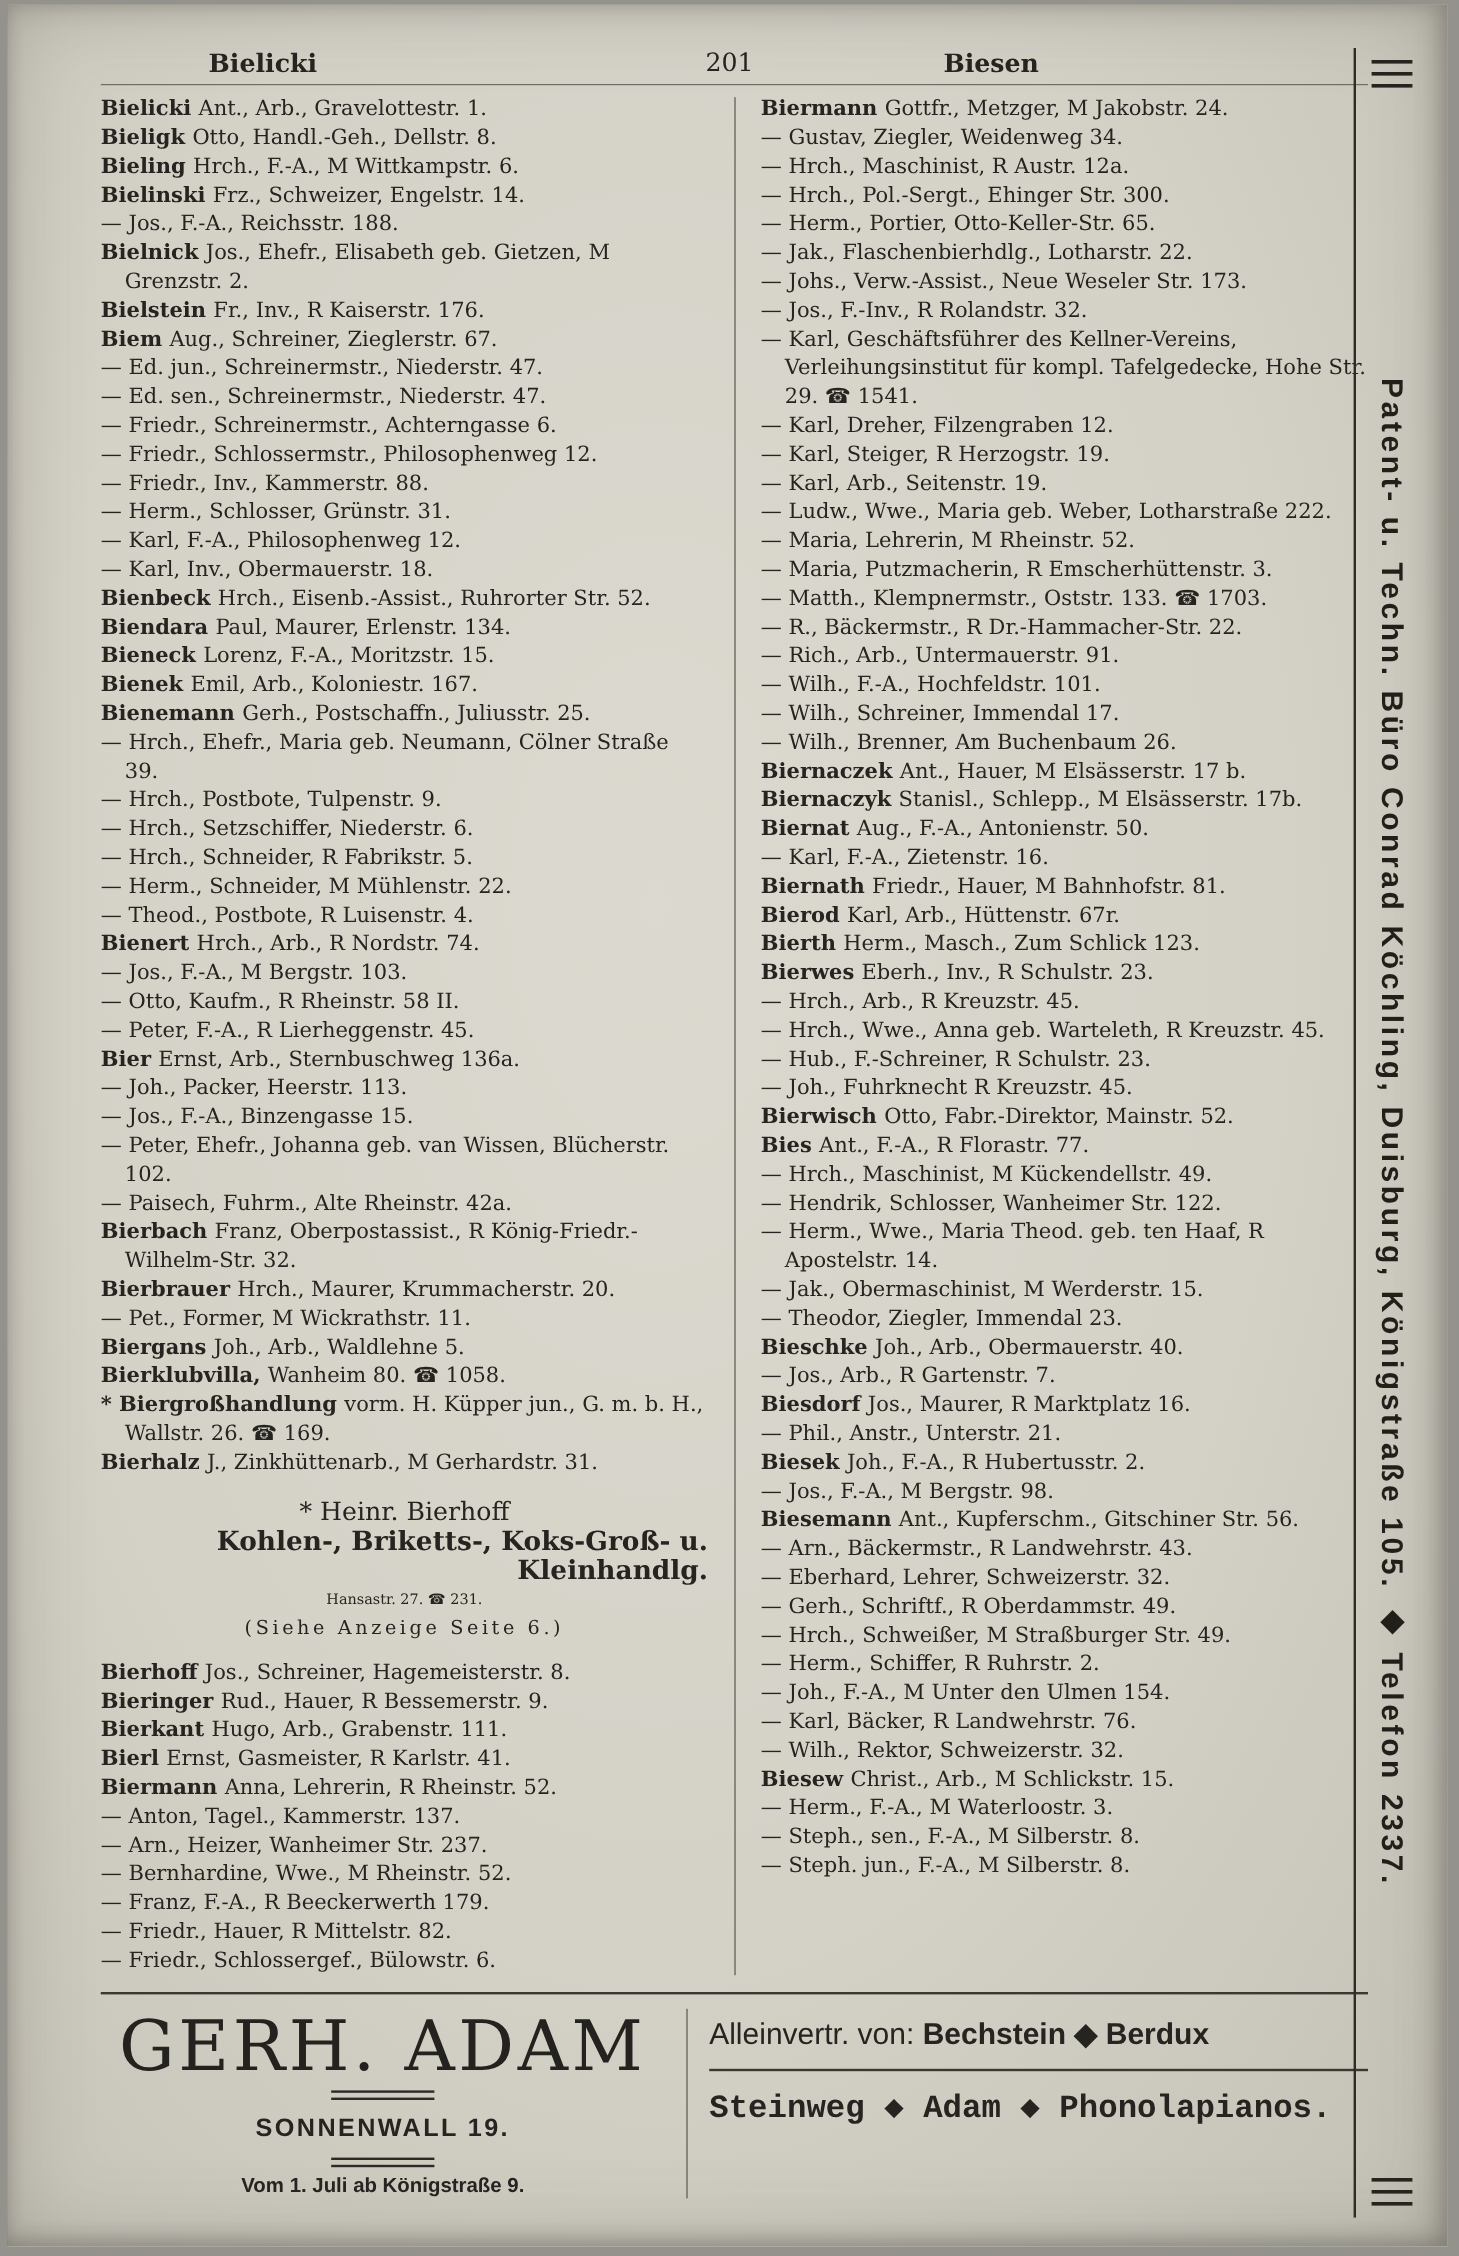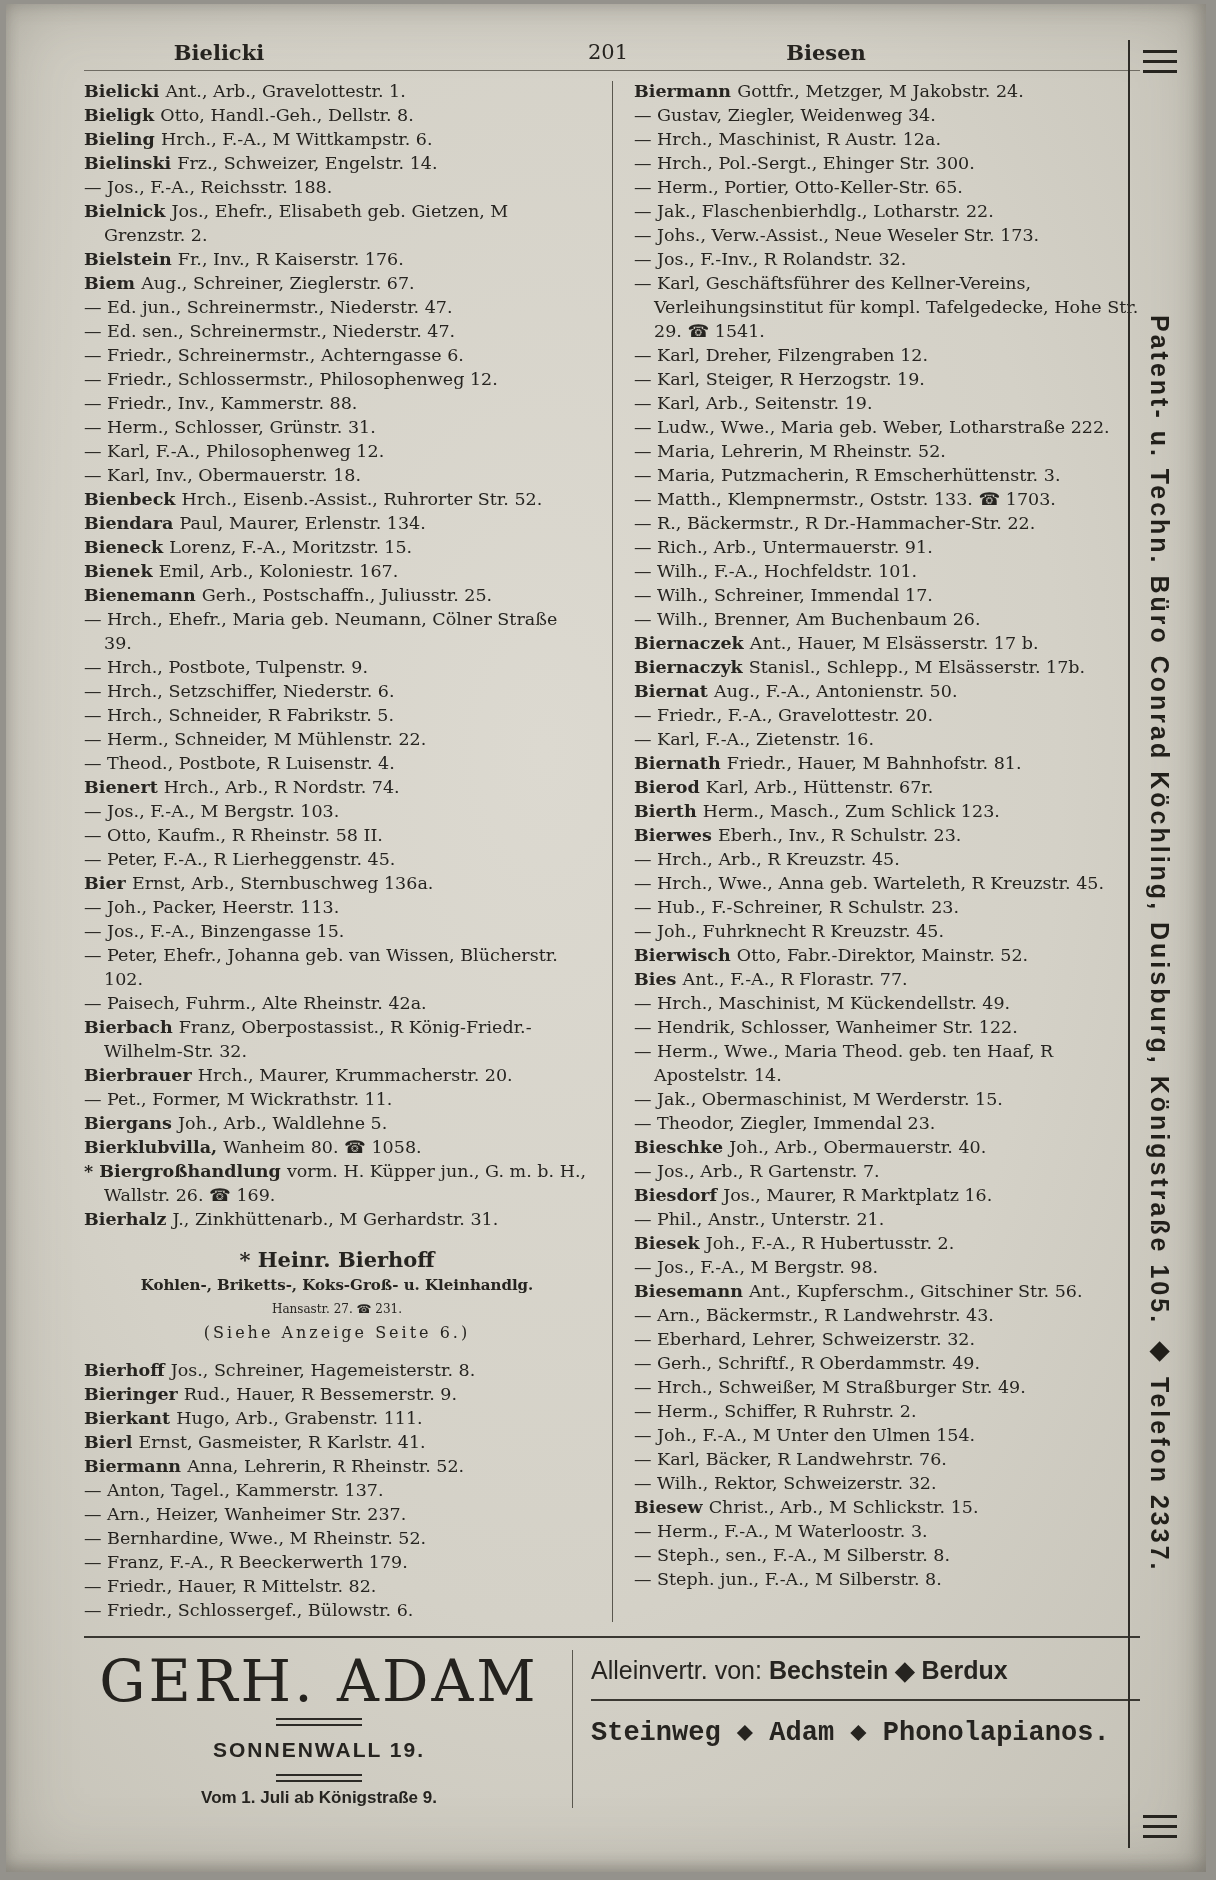--- a/index.html
+++ b/index.html
@@ -20,22 +20,22 @@
   .head-right { left:632px; }
 
   .columns { display:flex; margin-top:8px; }
   .col { width:506px; }
   .col-divider { width:1px; background:#5a574e; align-self:stretch; margin:2px 21px 0 22px; }
 
   .entry { font-size:17.5px; line-height:24px; padding-left:20px; text-indent:-20px; }
   .entry b { font-weight:bold; }
 
   .bierhoff-ad { text-align:center; margin:16px 0 14px; }
-  .bh-name { font-size:21px; font-weight:bold; line-height:26px; }
-  .bh-desc { font-size:15px; font-weight:bold; line-height:24px; }
+  .bh-name { font-size:21px; font-weight:normal; line-height:26px; }
+  .bh-desc { font-size:22px; font-weight:bold; line-height:24px;text-align:right; }
   .bh-addr { font-size:12px; font-weight:normal; line-height:24px; }
   .bh-see  { font-size:16px; letter-spacing:3px; line-height:23px; }
 
   .footer-rule { margin-top:14px; border-top:2px solid #3a3832; }
   .footer-ad { display:flex; padding-top:12px; }
   .fa-left { width:470px; text-align:center; }
   .fa-company { font-size:58px; letter-spacing:3px; line-height:62px; color:#24221e; }
   .fa-addr-row { display:flex; align-items:center; justify-content:center; gap:12px; margin-top:6px;flex-direction:column; }
   .dbl-rule { width:86px; height:8px; border-top:2px solid #2c2a26; border-bottom:2px solid #2c2a26; }
   .fa-address { font-family:"Liberation Sans", sans-serif; font-weight:bold; font-size:21px; letter-spacing:2px; }
@@ -165,21 +165,20 @@
               <p class="entry">— Maria, Putzmacherin, R Emscherhüttenstr. 3.</p>
               <p class="entry">— Matth., Klempnermstr., Oststr. 133. ☎ 1703.</p>
               <p class="entry">— R., Bäckermstr., R Dr.-Hammacher-Str. 22.</p>
               <p class="entry">— Rich., Arb., Untermauerstr. 91.</p>
               <p class="entry">— Wilh., F.-A., Hochfeldstr. 101.</p>
               <p class="entry">— Wilh., Schreiner, Immendal 17.</p>
               <p class="entry">— Wilh., Brenner, Am Buchenbaum 26.</p>
               <p class="entry"><b>Biernaczek </b>Ant., Hauer, M Elsässerstr. 17 b.</p>
               <p class="entry"><b>Biernaczyk </b>Stanisl., Schlepp., M Elsässerstr. 17b.</p>
               <p class="entry"><b>Biernat </b>Aug., F.-A., Antonienstr. 50.</p>
-              <p class="entry">— Friedr., F.-A., Gravelottestr. 20.</p>
               <p class="entry">— Karl, F.-A., Zietenstr. 16.</p>
               <p class="entry"><b>Biernath </b>Friedr., Hauer, M Bahnhofstr. 81.</p>
               <p class="entry"><b>Bierod </b>Karl, Arb., Hüttenstr. 67r.</p>
               <p class="entry"><b>Bierth </b>Herm., Masch., Zum Schlick 123.</p>
               <p class="entry"><b>Bierwes </b>Eberh., Inv., R Schulstr. 23.</p>
               <p class="entry">— Hrch., Arb., R Kreuzstr. 45.</p>
               <p class="entry">— Hrch., Wwe., Anna geb. Warteleth, R Kreuzstr. 45.</p>
               <p class="entry">— Hub., F.-Schreiner, R Schulstr. 23.</p>
               <p class="entry">— Joh., Fuhrknecht R Kreuzstr. 45.</p>
               <p class="entry"><b>Bierwisch </b>Otto, Fabr.-Direktor, Mainstr. 52.</p>

